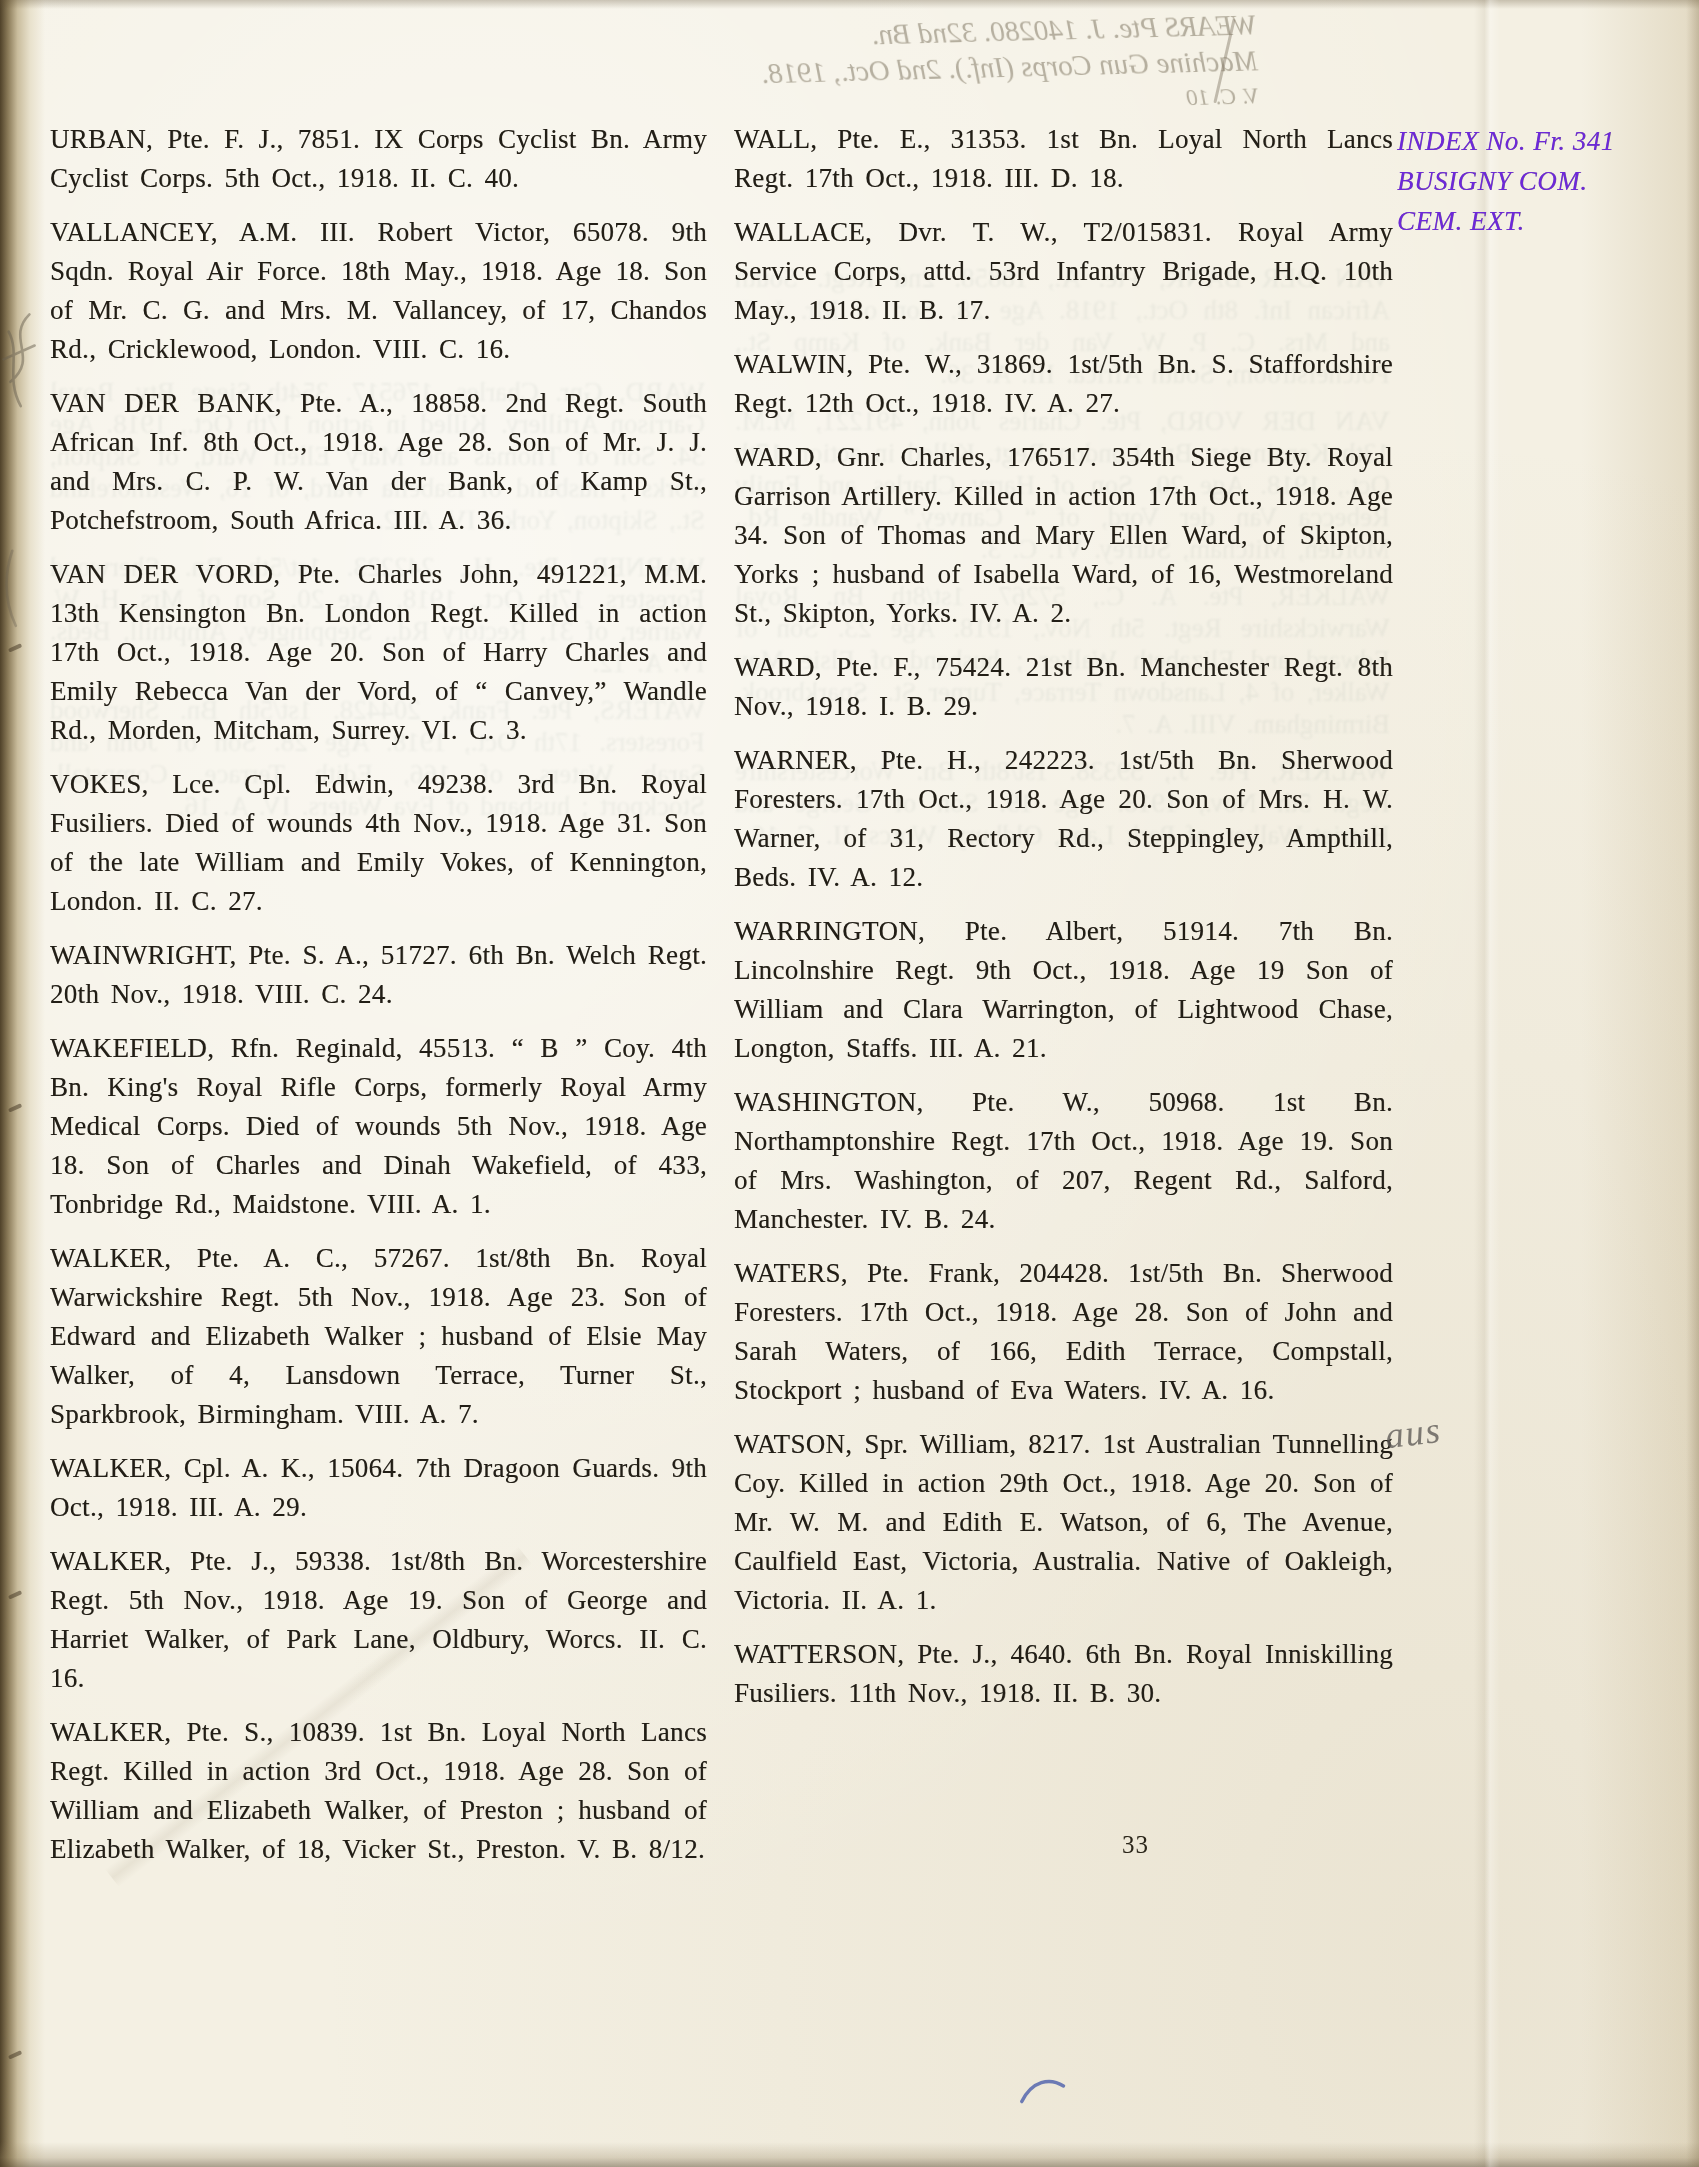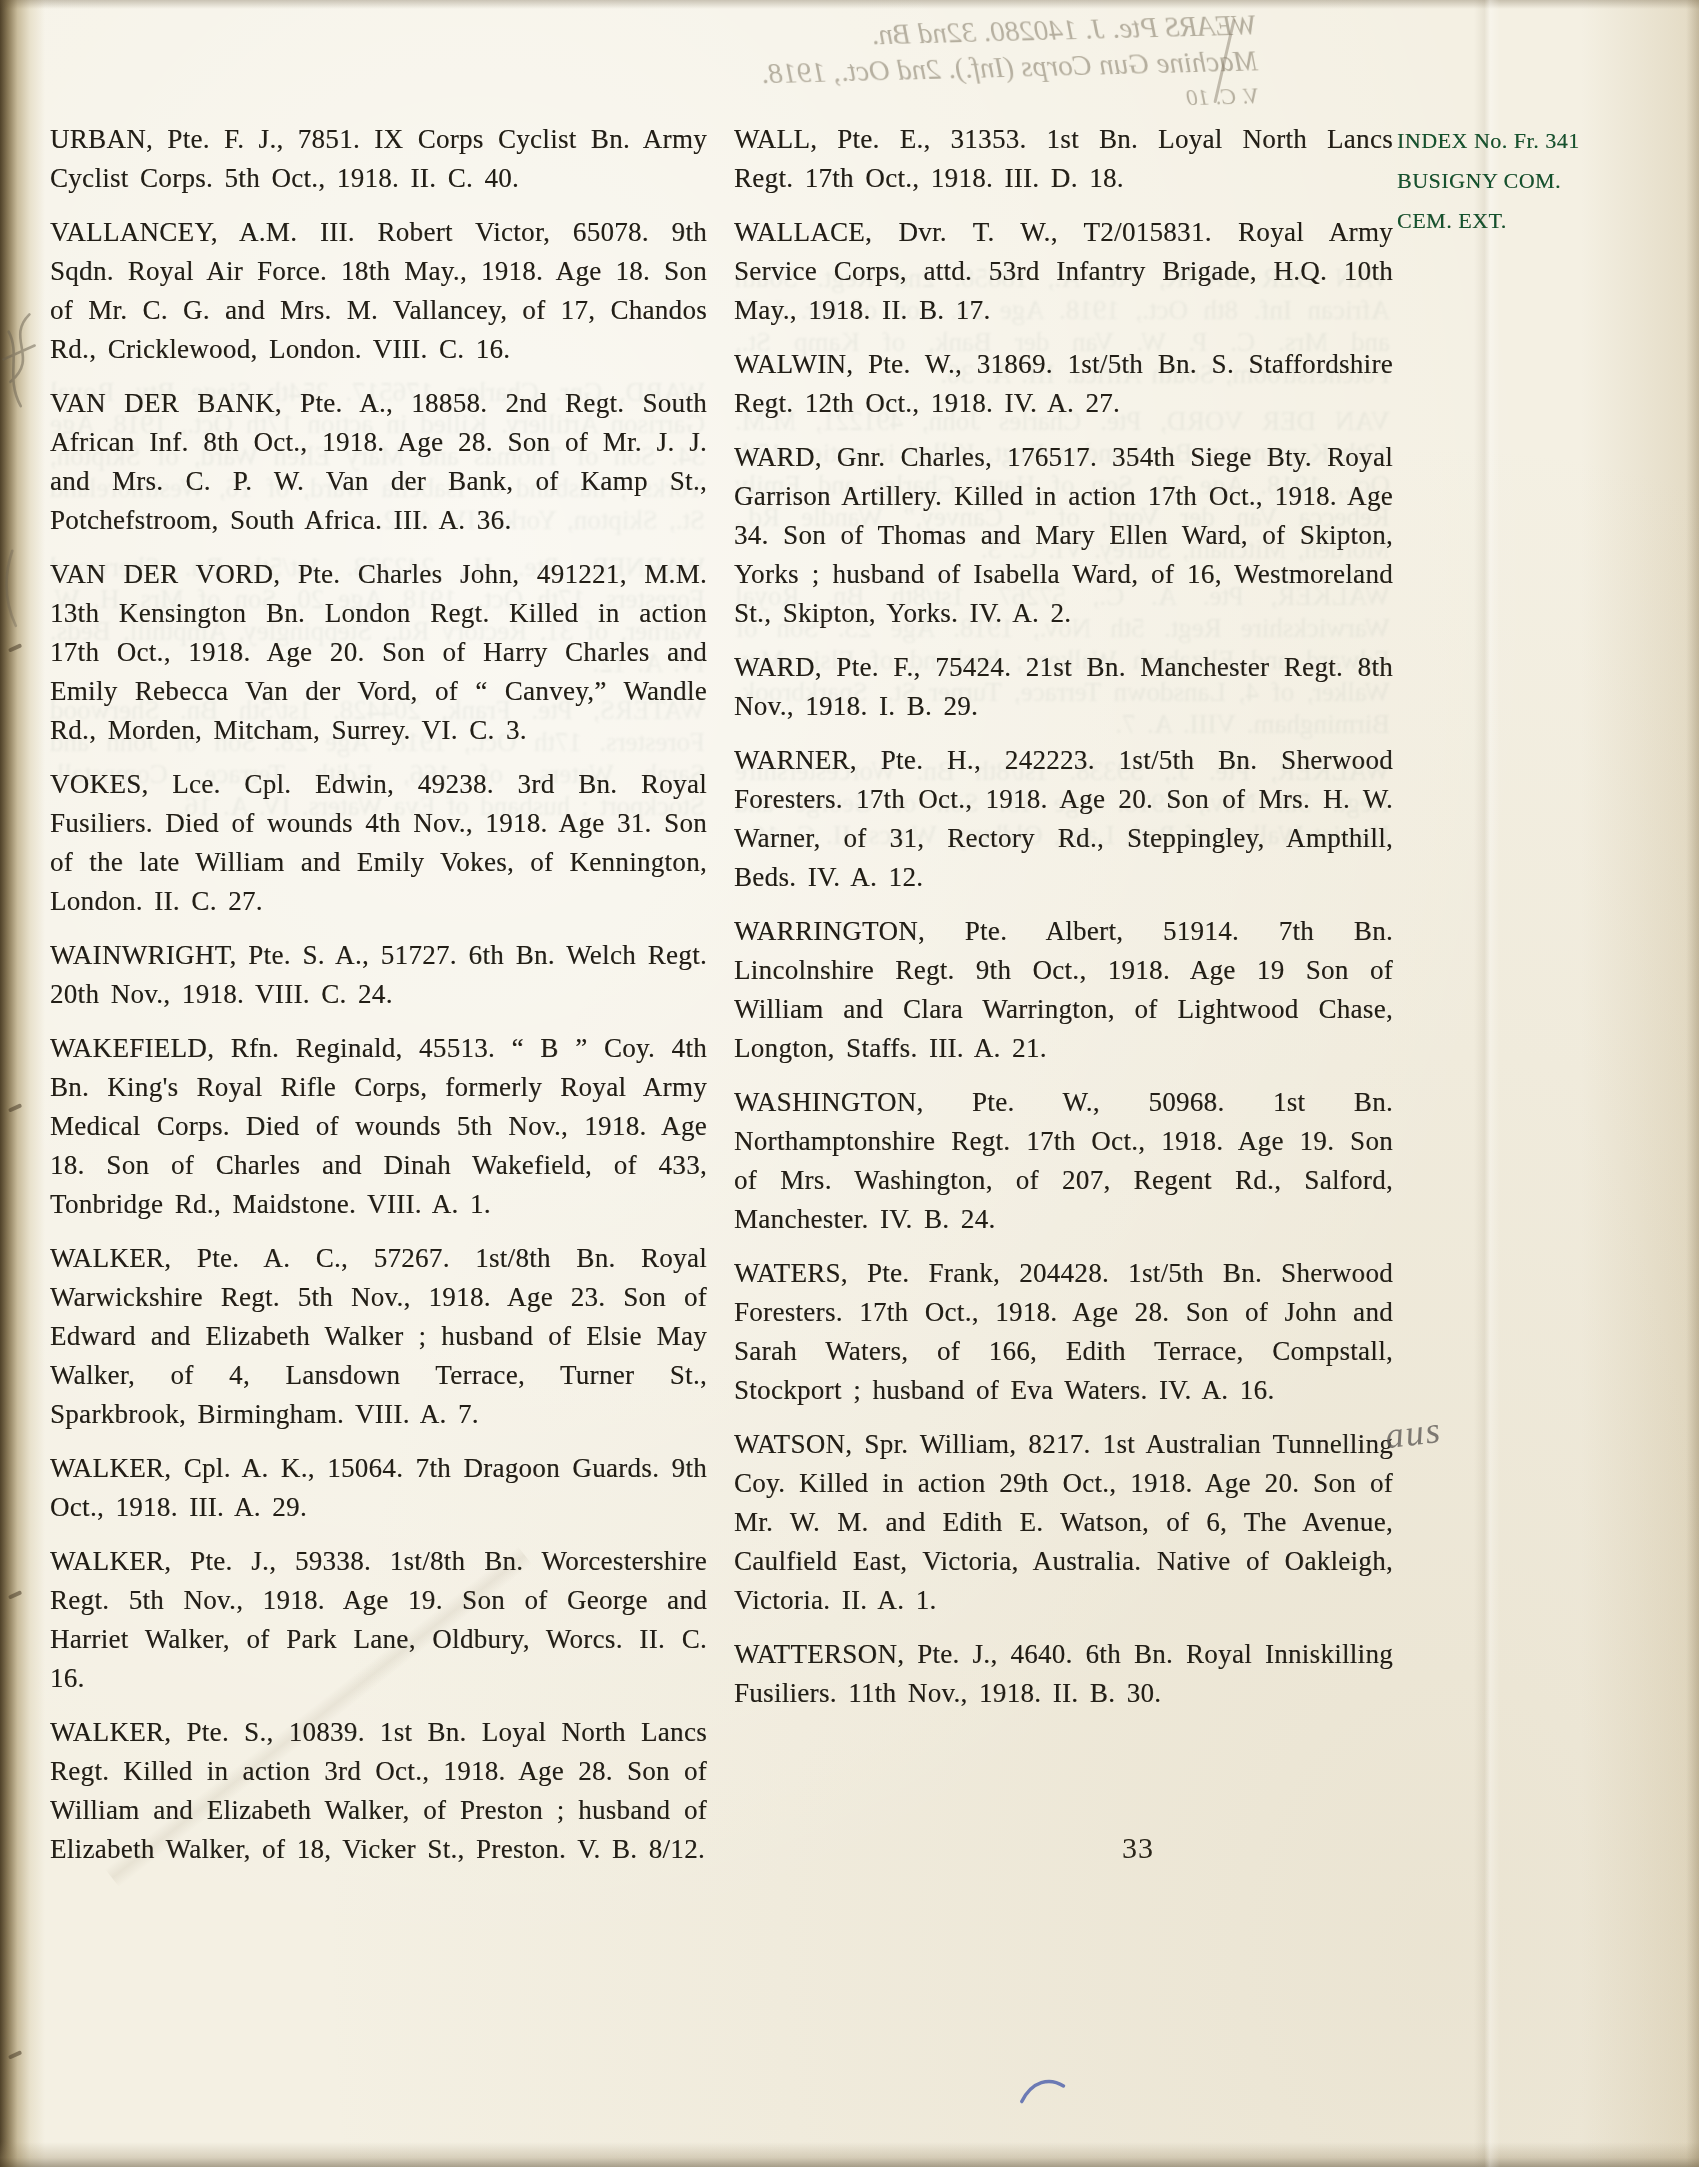--- a/index.html
+++ b/index.html
@@ -43,26 +43,27 @@
     font-size:27px; line-height:39px;
     letter-spacing:0.3px; word-spacing:4.4px;
     text-align:justify;
     text-shadow:0.3px 0.3px 0.5px rgba(33,29,22,0.45);
   }
   .col p { margin:0 0 15px 0; }
   .col-left  { left:50px;  width:657px; }
   .col-right { left:734px; width:659px; }
   .index-header {
     position:absolute; left:1397px; top:121px; width:301px; z-index:3;
-    color:#14532d; font-size:22px; line-height:40px; letter-spacing:0.5px;
+    color:#6d28d9; font-size:27px; line-height:40px; letter-spacing:0.5px;
     text-shadow:0.3px 0.3px 0.5px rgba(33,29,22,0.45);
+    font-style:italic;
   }
   .page-number {
     position:absolute; left:1122px; top:1831px; z-index:3;
-    color:#2a2519; font-size:30px; letter-spacing:0.9px;
+    color:#2a2519; font-size:25px; letter-spacing:0.9px;
   }
 
   
   .bleed-print {
     position:absolute; width:655px; z-index:1;
     transform:scaleX(-1);
     color:#6e837b; opacity:0.09; filter:blur(1px);
     font-size:27px; line-height:32px; word-spacing:4.4px; text-align:justify;
   }
   .bleed-print p { margin:0 0 15px 0; }

